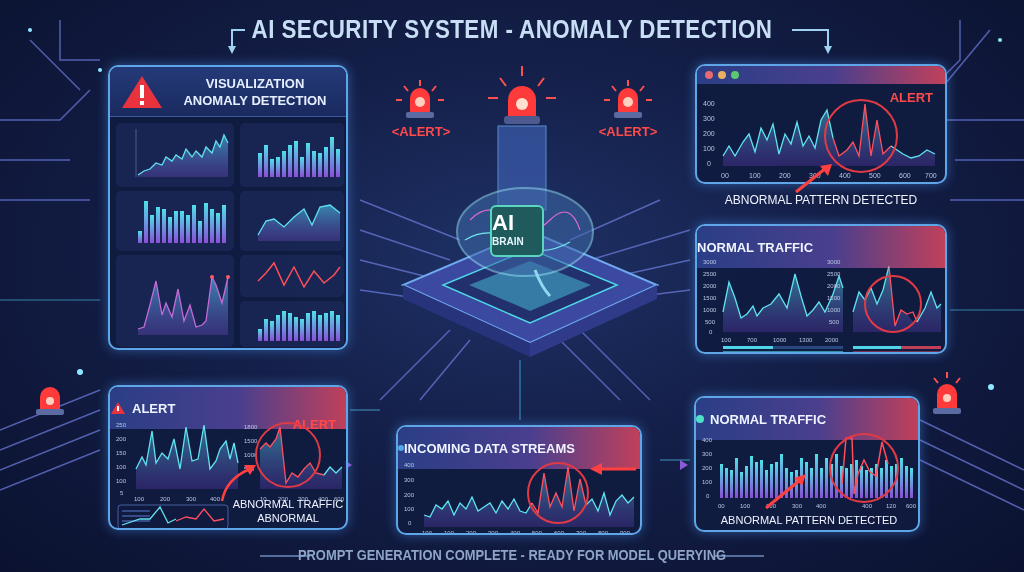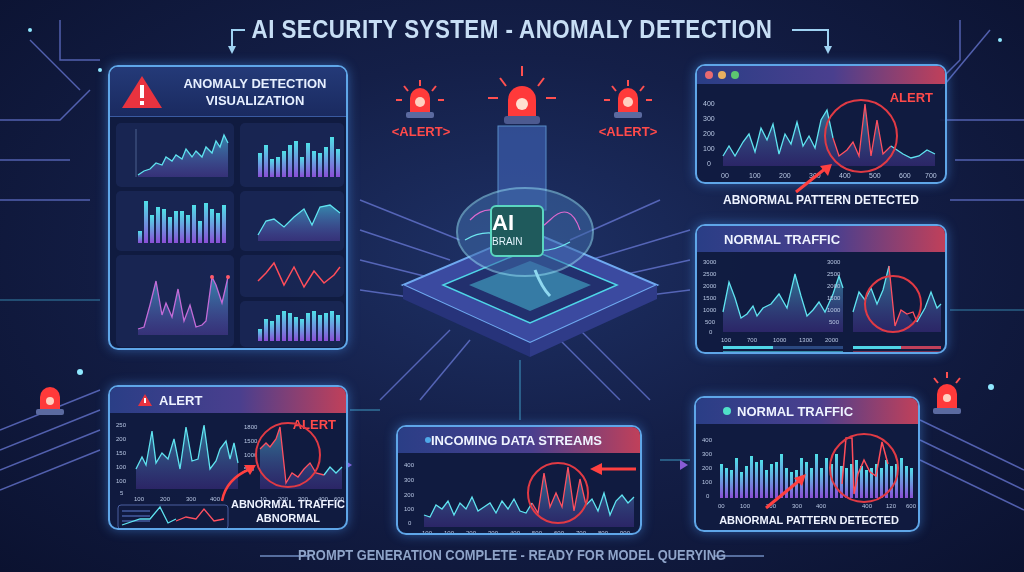--- a/index.html
+++ b/index.html
@@ -3,24 +3,24 @@
 <meta charset="utf-8">
 <style>
 *{box-sizing:border-box;margin:0;padding:0}
 html,body{width:1024px;height:572px;overflow:hidden}
 body{background:radial-gradient(ellipse at 50% 45%,#1e3166 0%,#141f48 45%,#0b1230 100%);font-family:"Liberation Sans",sans-serif;color:#dfe9f7;position:relative}
 .abs{position:absolute}
 svg.bg{position:absolute;left:0;top:0}
 .title{position:absolute;left:0;width:1024px;top:14px;text-align:center;font-size:26px;font-weight:bold;color:#c7def5;letter-spacing:.5px;transform:scaleX(.86)}
 .footer{position:absolute;left:0;width:1024px;top:546px;text-align:center;font-size:15px;font-weight:bold;color:#8fa4c9;transform:scaleX(.86)}
 .panel{position:absolute;border:2px solid #5fa6e8;border-radius:10px;background:rgba(16,27,64,.92);box-shadow:0 0 12px rgba(80,160,255,.45);overflow:hidden}
-.phead{height:26px;background:linear-gradient(90deg,#2a3e86 0%,#4a3f8e 55%,#c0405a 100%);display:flex;align-items:center;padding-left:27px;font-weight:bold;font-size:15px;color:#eef3ff}
+.phead{height:42px;background:linear-gradient(90deg,#2a3e86 0%,#4a3f8e 55%,#c0405a 100%);display:flex;align-items:center;padding-left:0;font-weight:bold;font-size:15px;color:#eef3ff}
 .sub{position:absolute;background:rgba(30,45,95,.6);border-radius:5px}
 .lbl{font-weight:bold;color:#ff4a4a;font-size:14px}
-.white-lbl{font-weight:bold;color:#eef3ff;font-size:13px;text-align:center}
+.white-lbl{font-weight:normal;color:#eef3ff;font-size:13px;text-align:center}
 .tick{font-size:7px;fill:#b8c7e3;font-family:"Liberation Sans",sans-serif}
 </style>
 </head>
 <body>
 
 <svg class="bg" width="1024" height="572">
   <g stroke="#6f7fe0" stroke-width="1.5" fill="none" opacity=".7">
     <path d="M0 120 L60 120 L90 90"></path>
       <path d="M0 160 L70 160"></path>
       <path d="M0 200 L90 200"></path>
@@ -81,22 +81,22 @@
 <div class="title">AI SECURITY SYSTEM - ANOMALY DETECTION</div>
 
 <div class="panel" style="left:108px;top:65px;width:240px;height:285px;">
   <div style="height:50px;display:flex;align-items:center;border-bottom:1px solid #3a5aa0;background:linear-gradient(180deg,#243a78,#1a2a60)">
     <svg width="44" height="36" style="margin-left:10px">
       <polygon points="22,2 42,34 2,34" fill="#e8333f"></polygon>
       <rect x="20" y="11" width="4" height="13" fill="#fff"></rect>
         <rect x="20" y="27" width="4" height="4" fill="#fff"></rect>
     </svg>
     <div style="flex:1;text-align:center;font-weight:bold;font-size:13px;line-height:17px;color:#e6efff">
+      <div>VISUALIZATION</div>
       <div>ANOMALY DETECTION</div>
-      <div>VISUALIZATION</div>
     </div>
   </div>
 
   <div class="sub" style="left:6px;top:56px;width:118px;height:64px">
     <svg width="118" height="64">
       <defs>
           <linearGradient id="ga" x1="0" y1="0" x2="0" y2="1">
             <stop offset="0" stop-color="#47c9e8" stop-opacity=".6"></stop>
             <stop offset="1" stop-color="#7b4fd0" stop-opacity=".3"></stop>
           </linearGradient>
@@ -249,21 +249,21 @@
 </svg>
 
 <svg class="abs" style="left:450px;top:180px" width="150" height="120">
   <ellipse cx="75" cy="52" rx="68" ry="44" fill="#3f6aa8" opacity=".55" stroke="#8fd8f0" stroke-width="2"></ellipse>
   <path d="M20 40 Q40 20 60 40 T100 40 T130 50" stroke="#e06ad0" fill="none" stroke-width="1.2"></path>
   <path d="M15 60 Q40 45 65 62 T120 62" stroke="#6fe8f0" fill="none" stroke-width="1.2"></path>
   <path d="M85 90 Q92 108 100 116" stroke="#8fd8f0" fill="none" stroke-width="3"></path>
 </svg>
 <div class="abs" style="left:490px;top:205px;width:54px;height:52px;background:#1f5a5c;border:2px solid #5ad6c0;border-radius:6px;text-align:left">
   <div style="font-size:22px;font-weight:bold;color:#fff;line-height:26px;margin-top:3px">AI</div>
-  <div style="font-size:10px;font-weight:normal;color:#e6f6ff">BRAIN</div>
+  <div style="font-size:10px;font-weight:bold;color:#e6f6ff">BRAIN</div>
 </div>
 
 <div class="panel" style="left:695px;top:64px;width:252px;height:120px;">
   <div class="phead" style="height:18px;padding-left:8px;gap:5px">
     <span style="width:8px;height:8px;border-radius:50%;background:#e86a70;display:inline-block"></span>
     <span style="width:8px;height:8px;border-radius:50%;background:#e8b060;display:inline-block"></span>
     <span style="width:8px;height:8px;border-radius:50%;background:#5cc870;display:inline-block"></span>
   </div>
   <div class="abs lbl" style="right:12px;top:24px;font-size:13px">ALERT</div>
   <svg class="abs" style="left:0;top:18px" width="252" height="100">

